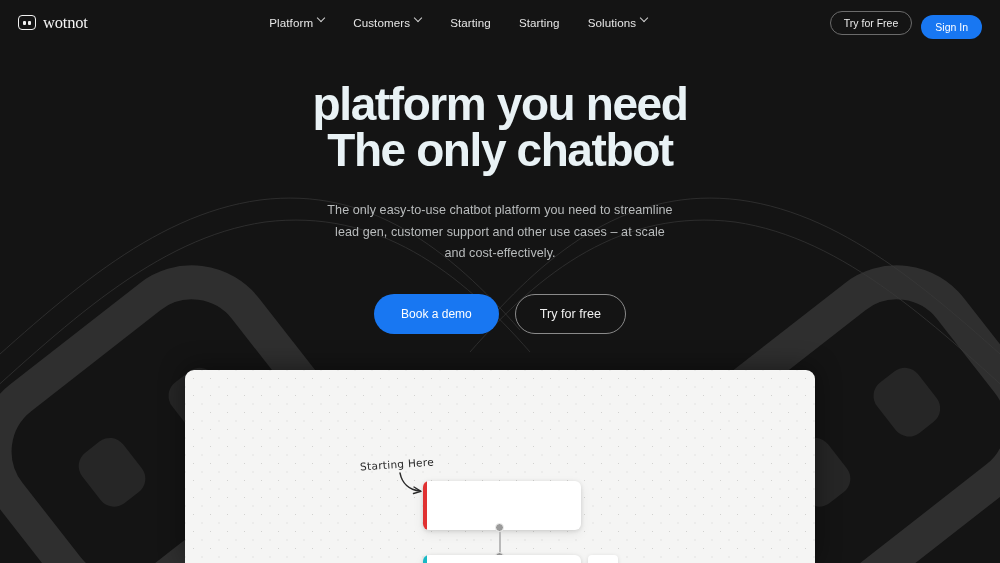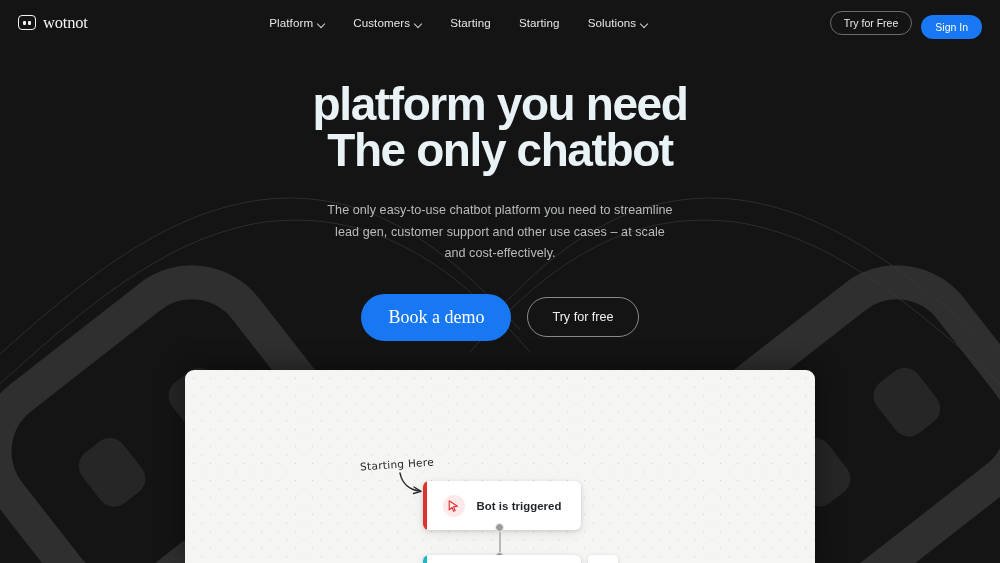--- a/index.html
+++ b/index.html
@@ -29,21 +29,21 @@
     width:18px; height:15px; border-radius:4px;
     border:1.7px solid #f2f2f2;
     display:flex; align-items:center; justify-content:center; gap:2.5px;
     position:relative;
   }
   .brand-mark i { display:block; width:3px; height:4px; background:#f2f2f2; border-radius:1px; }
   .brand-text { color:#f4f4f4; font-size:16.5px; letter-spacing:-0.2px; font-weight:400; }
 
   .nav { flex:1 1 auto; display:flex; align-items:center; justify-content:center; gap:28px; }
   .nav-item {
-    display:inline-flex; align-items:flex-end; gap:5px;
+    display:inline-flex; align-items:flex-start; gap:5px;
     color:#e6e6e6; font-size:11.6px; letter-spacing:0.1px;
     cursor:pointer; white-space:nowrap;
   }
   .chev { width:7px; height:7px; display:inline-block; position:relative; top:-1px; }
   .chev:before {
     content:""; position:absolute; left:0; top:0;
     width:5px; height:5px;
     border-right:1.2px solid #cfcfcf; border-bottom:1.2px solid #cfcfcf;
     transform:rotate(45deg);
   }
@@ -67,22 +67,22 @@
     max-width:560px; margin:0 auto;
   }
   .hero h1 .ln { display:block; }
   .hero p {
     margin:27px auto 0; max-width:352px;
     font-size:12.6px; line-height:1.72; color:#b9bcbd; letter-spacing:0.05px;
   }
   .cta-row { margin-top:29px; display:flex; align-items:center; justify-content:center; gap:16px; }
   .cta-primary {
     background:#1877f2; color:#fff; border:none;
-    font-size:18px; padding:13px 27px; border-radius:24px;
-    cursor:pointer; font-family:Liberation Serif, serif; font-weight:400;text-align:right;
+    font-size:12px; padding:13px 27px; border-radius:24px;
+    cursor:pointer; font-family:Liberation Sans, sans-serif; font-weight:400;text-align:right;
   }
   .cta-secondary {
     background:transparent; color:#f0f0f0; border:1px solid #8a8a8a;
     font-size:12.6px; padding:12px 24px; border-radius:24px;
     cursor:pointer; font-family:inherit;
   }
 
   
   .canvas-wrap {
     position:absolute; left:185px; top:370px;
@@ -224,28 +224,20 @@
     <div class="canvas">
 
       <div class="hand-note">Starting Here</div>
       <svg class="hand-arrow" width="30" height="26" viewBox="0 0 30 26">
         <path d="M3,2 C5,12 12,19 23,20" fill="none" stroke="#2a2a2a" stroke-width="1.4" stroke-linecap="round"></path>
         <path d="M17,16 L24,20.3 L16.5,22.5" fill="none" stroke="#2a2a2a" stroke-width="1.4" stroke-linecap="round" stroke-linejoin="round"></path>
       </svg>
 
       <div class="node" id="node-trigger">
         <span class="node-bar" style="background:#e03131"></span>
-        <span class="node-body">
-          <span class="node-ico" style="background:#fde8ea">
-            <svg width="11" height="12" viewBox="0 0 11 12">
-              <path d="M1.2,0.8 L9.4,6.2 L5.6,6.8 L7.2,10.6 L5.6,11.2 L4.1,7.4 L1.2,9.8 Z" fill="none" stroke="#e03131" stroke-width="1.1" stroke-linejoin="round"></path>
-            </svg>
-          </span>
-          <span class="node-label">Bot is triggered</span>
-        </span>
       </div>
 
       <div class="conn"></div>
       <div class="dot" id="dot-top"></div>
       <div class="dot" id="dot-bot"></div>
 
       <div class="node" id="node-second">
         <span class="node-bar" style="background:#19b8c4"></span>
         <span class="node-body">
           <span class="node-label"></span>

